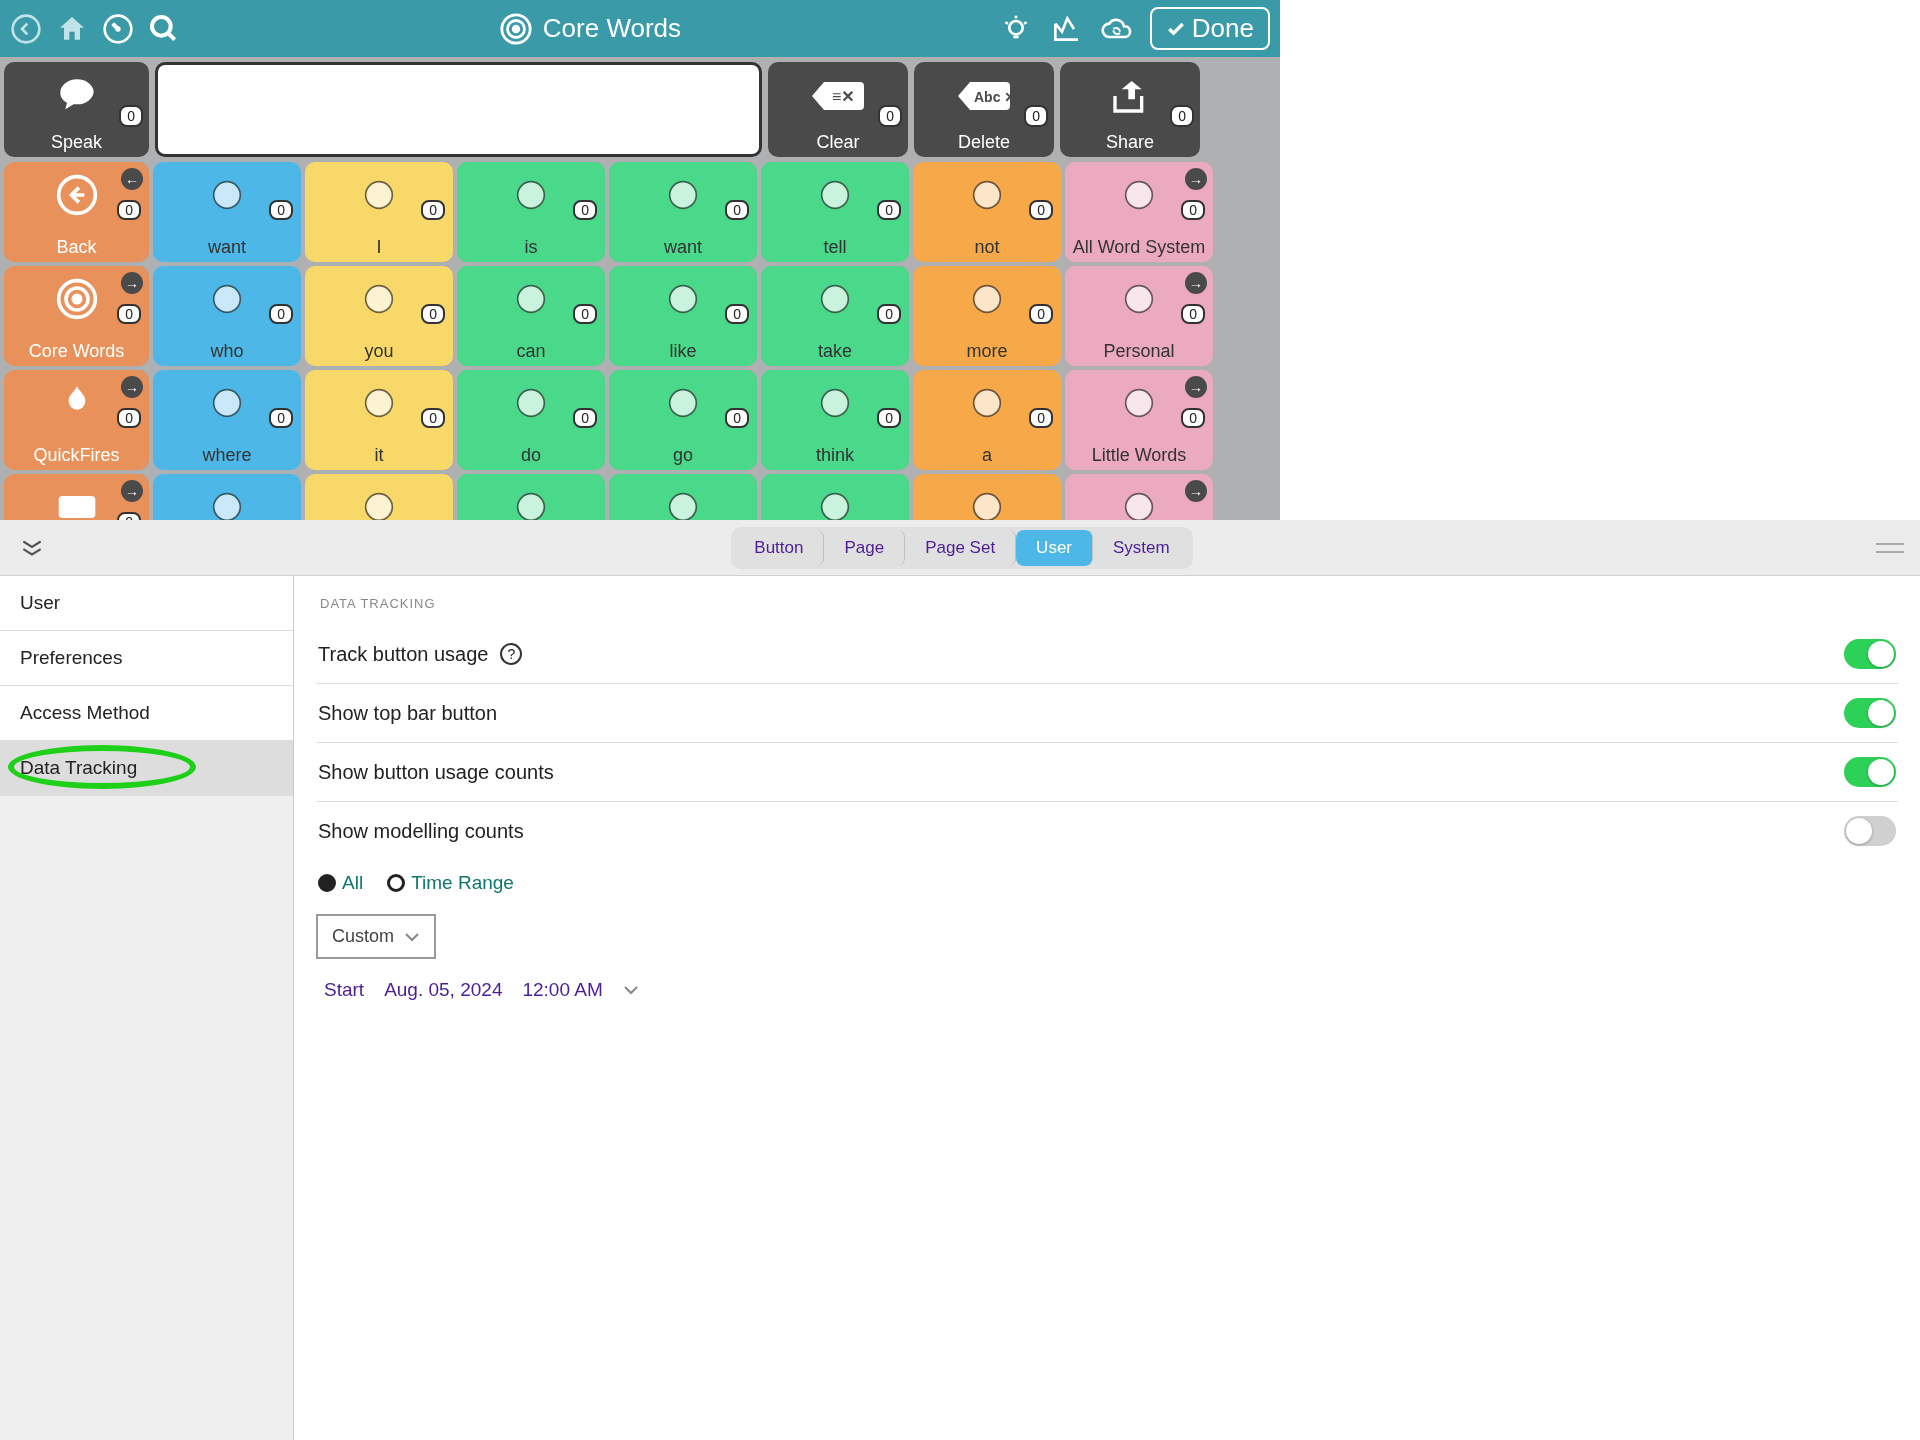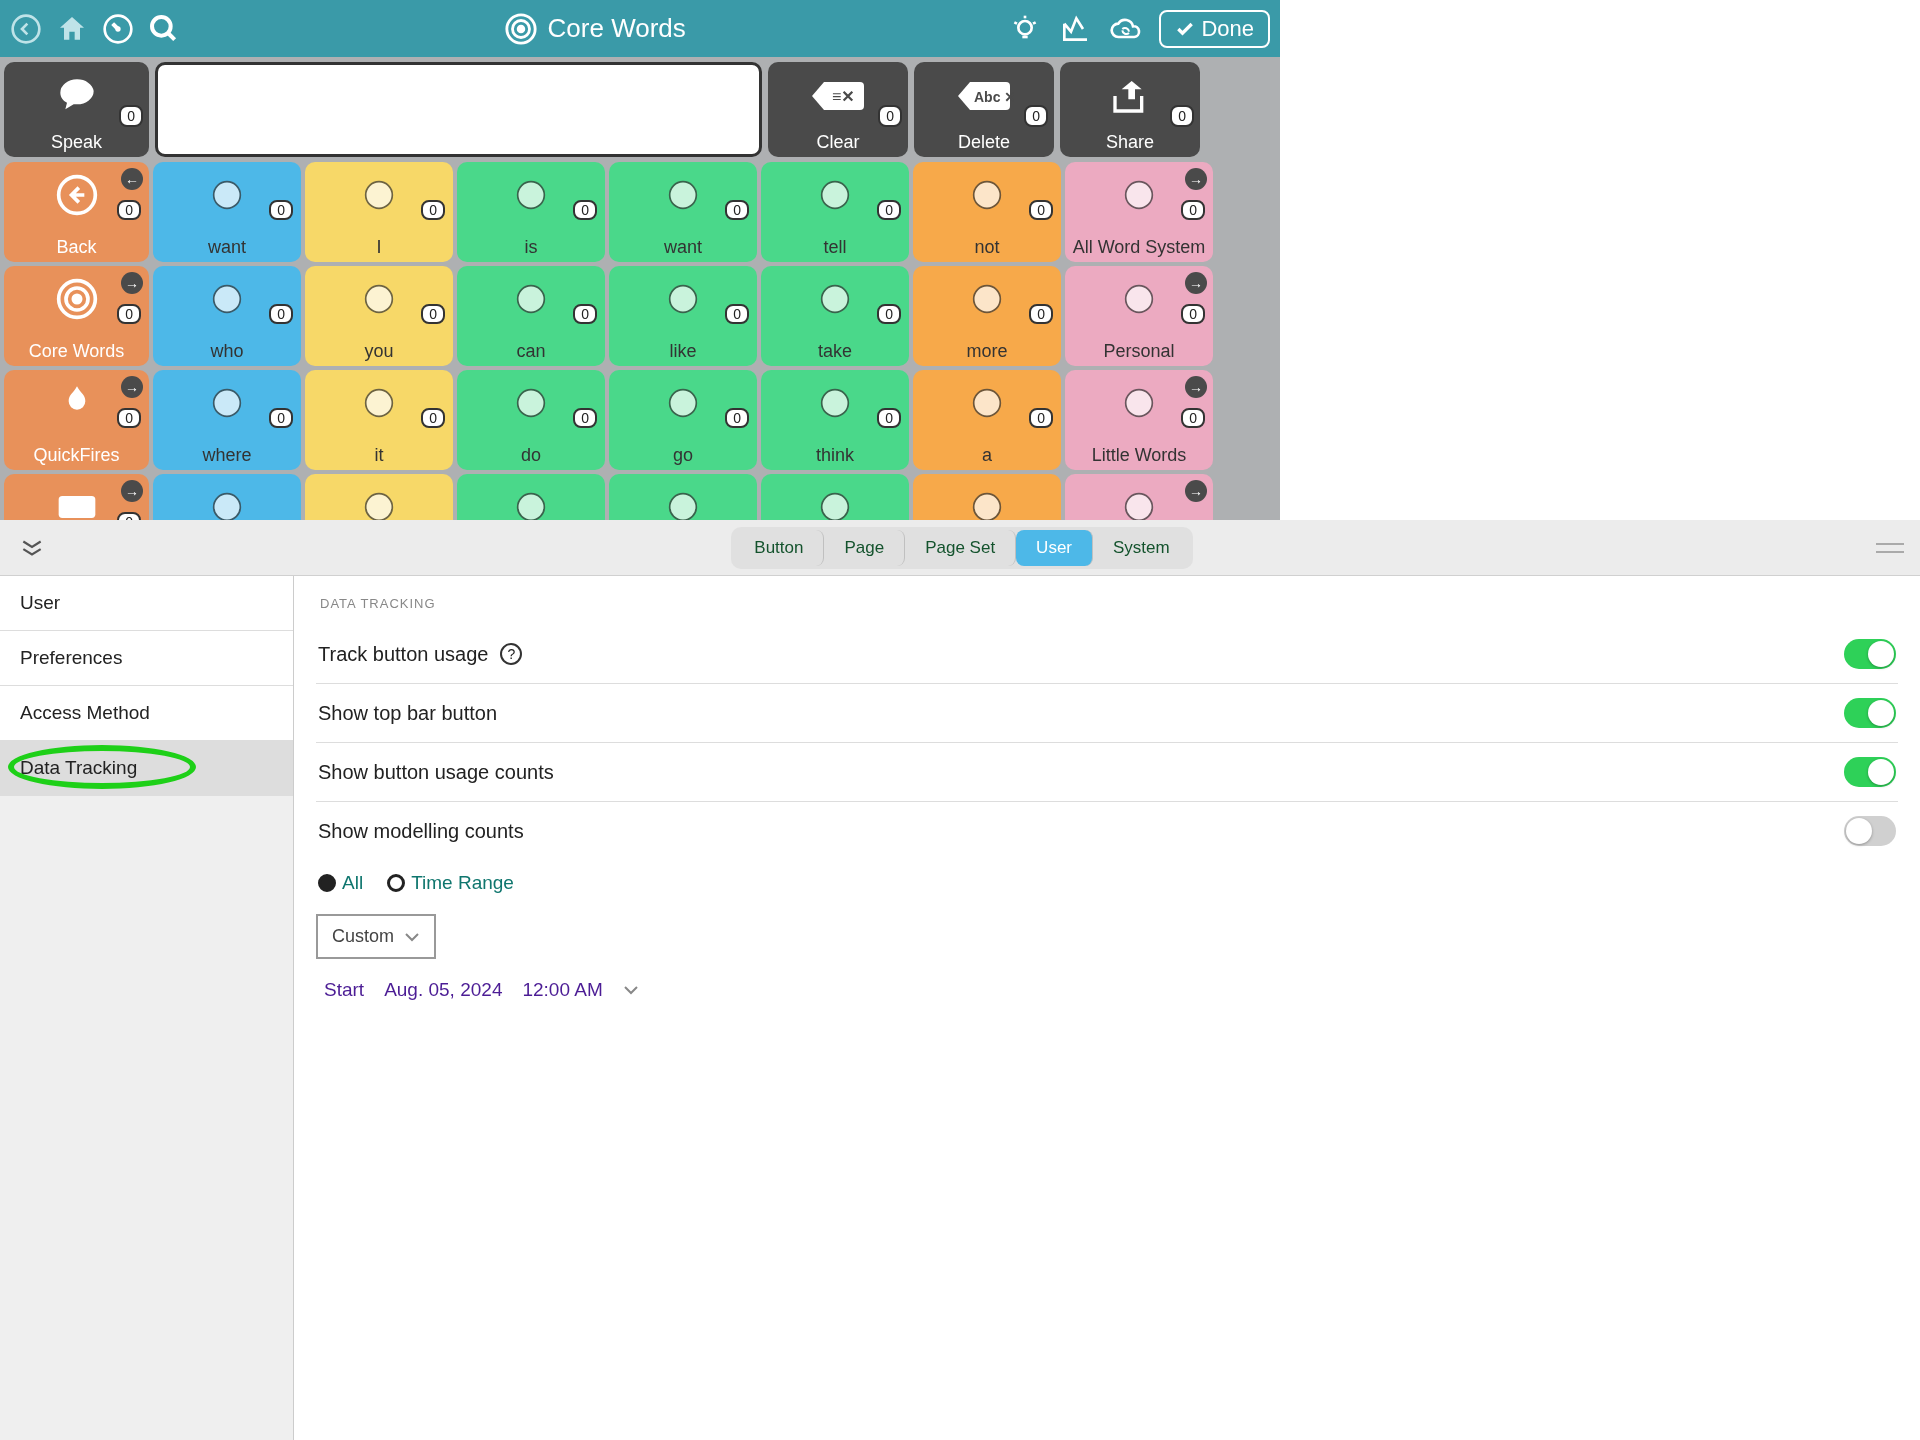--- a/index.html
+++ b/index.html
@@ -4,21 +4,21 @@
 <style>
 * { box-sizing: border-box; margin: 0; padding: 0; font-family: -apple-system, Helvetica, Arial, sans-serif; }
 html, body { width: 1280px; height: 960px; overflow: hidden; background: #fff; }
 
 
 .topbar { height: 57px; background: #3a9aa8; display: flex; align-items: center; padding: 0 10px; gap: 14px; }
 .topbar .nav-icon { width: 32px; height: 32px; color: #bfe3e8; display: flex; align-items: center; justify-content: center; }
 .topbar .title-wrap { flex: 1; display: flex; align-items: center; justify-content: center; gap: 10px; color: #fff; font-size: 26px; font-weight: 400; }
 .topbar .title-wrap svg { color: #fff; }
 .topbar .right-icons { display: flex; align-items: center; gap: 18px; }
-.done-btn { border: 2px solid #fff; border-radius: 8px; padding: 4px 14px; color: #fff; font-size: 22px; display: flex; align-items: center; gap: 6px; background: transparent; }
+.done-btn { border: 2px solid #fff; border-radius: 8px; padding: 4px 14px; color: #fff; font-size: 26px; display: flex; align-items: center; gap: 6px; background: transparent; }
 
 
 .actionbar { height: 105px; background: #aeb0b2; display: flex; gap: 6px; padding: 5px 4px; }
 .action-tile { background: #4a4a4a; border-radius: 10px; flex-shrink: 0; display: flex; flex-direction: column; align-items: center; justify-content: flex-end; color: #fff; font-size: 18px; padding-bottom: 4px; position: relative; }
 .action-tile .count { position: absolute; background: #fff; color: #222; border-radius: 8px; padding: 1px 6px; font-size: 14px; bottom: 30px; right: 6px; border: 2px solid #333; }
 .action-tile.speak { width: 145px; }
 .msg-box { flex: 1; background: #fff; border-radius: 10px; border: 3px solid #333; }
 .action-tile.wide { width: 140px; }
 .last-gap { width: 70px; background: transparent; border-radius: 0; }
 
@@ -35,21 +35,21 @@
 .c-green { background: #4ad88a; }
 .c-orange2 { background: #f7a94a; }
 .c-pink { background: #ecaac1; }
 
 
 .bottompanel { position: absolute; top: 520px; left: 0; right: 0; bottom: 0; background: #f5f5f5; display: flex; flex-direction: column; }
 .tabbar { height: 56px; background: #ececec; display: flex; align-items: center; border-bottom: 1px solid #d0d0d0; }
 .tabbar .collapse { width: 64px; display: flex; justify-content: center; font-size: 22px; color: #555; }
 .tabbar .tabs { flex: 1; display: flex; justify-content: center; gap: 0; }
 .seg { background: #e0e0e0; border-radius: 10px; display: flex; align-items: center; padding: 3px; }
-.seg .segbtn { padding: 8px 20px; font-size: 17px; color: #14532d; border-radius: 8px; background: transparent; border: none; border-right: 1px solid #c0c0c0; }
+.seg .segbtn { padding: 8px 20px; font-size: 17px; color: #4c1d95; border-radius: 8px; background: transparent; border: none; border-right: 1px solid #c0c0c0; }
 .seg .segbtn:last-child { border-right: none; }
 .seg .segbtn.active { background: #4db8e8; color: #fff; }
 .tabbar .drag-handle { width: 60px; display: flex; justify-content: center; }
 .drag-lines { width: 28px; height: 10px; border-top: 2px solid #aaa; border-bottom: 2px solid #aaa; position: relative; }
 
 .settings-body { flex: 1; display: flex; }
 .sidebar2 { width: 294px; background: #efefef; border-right: 1px solid #ccc; }
 .sidebar2 .item { padding: 16px 20px; font-size: 19px; color: #222; border-bottom: 1px solid #ddd; background: #fff; }
 .sidebar2 .item.selected { background: #ddd; position: relative; }
 .highlight-oval { position: absolute; left: 8px; top: 4px; width: 188px; height: 44px; border: 6px solid #1ed018; border-radius: 50%; pointer-events: none; }

